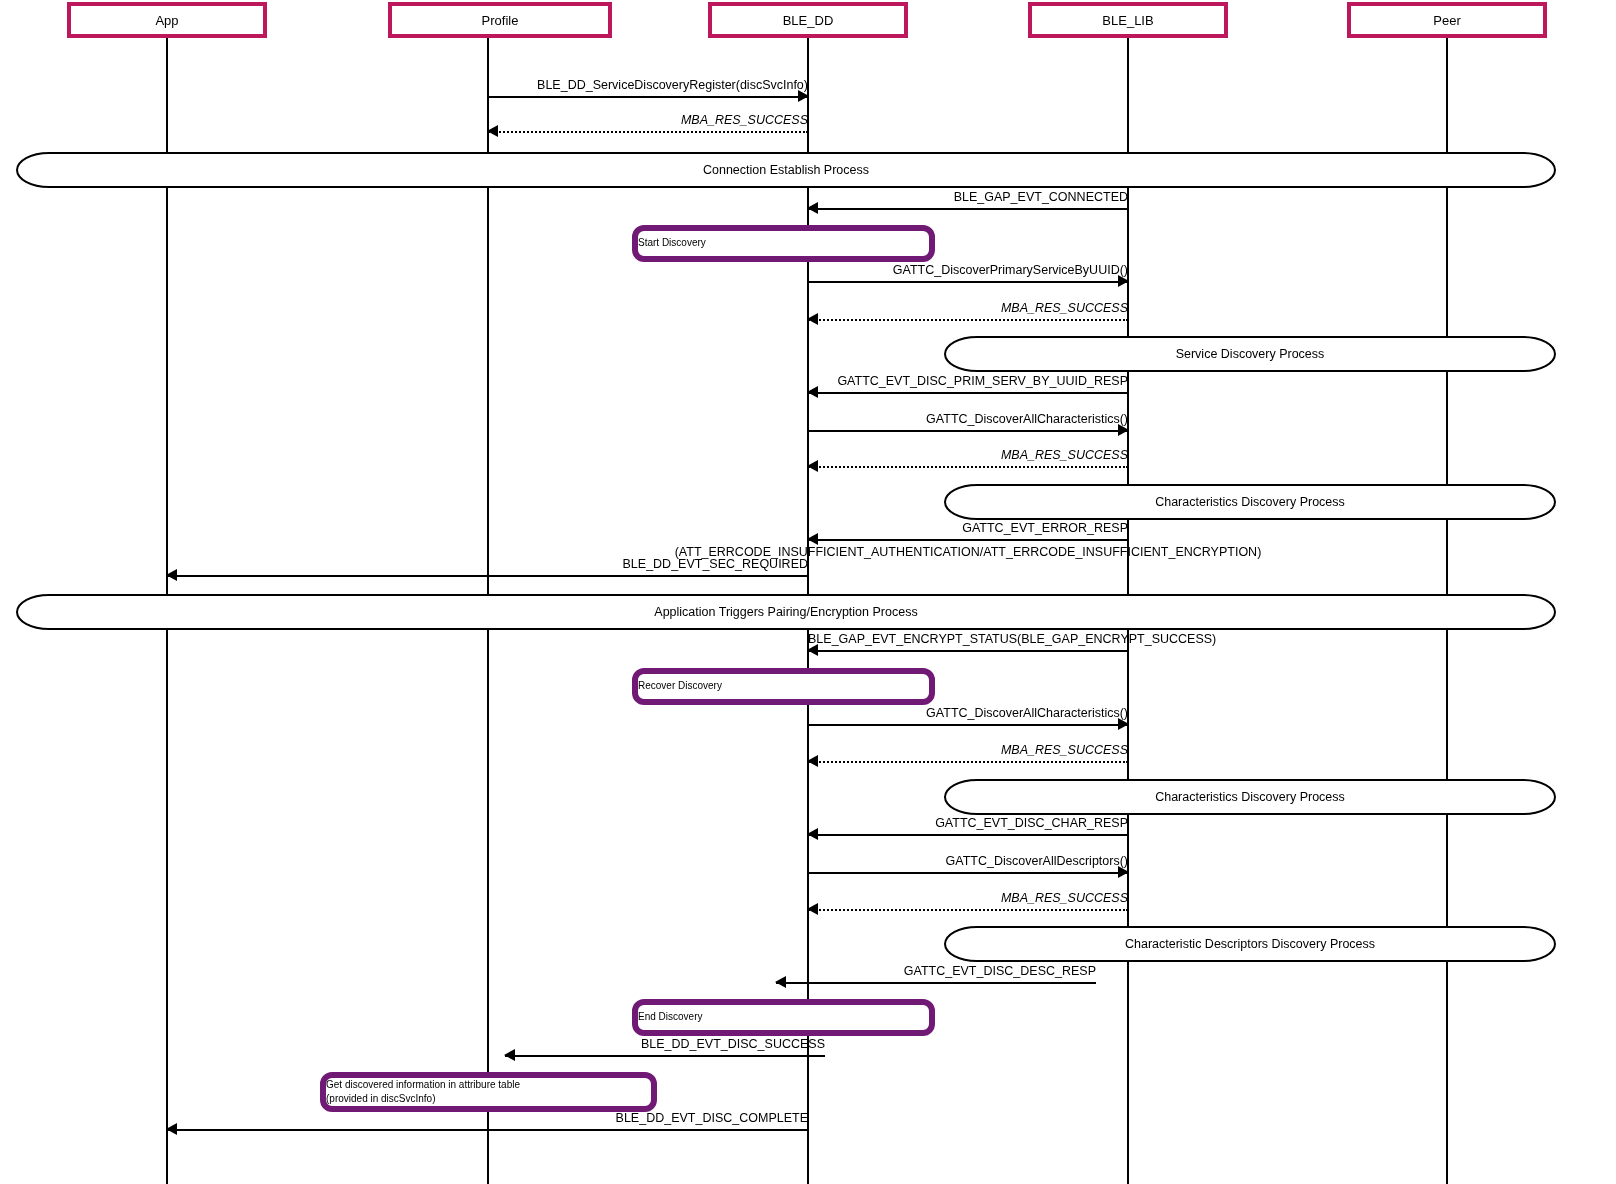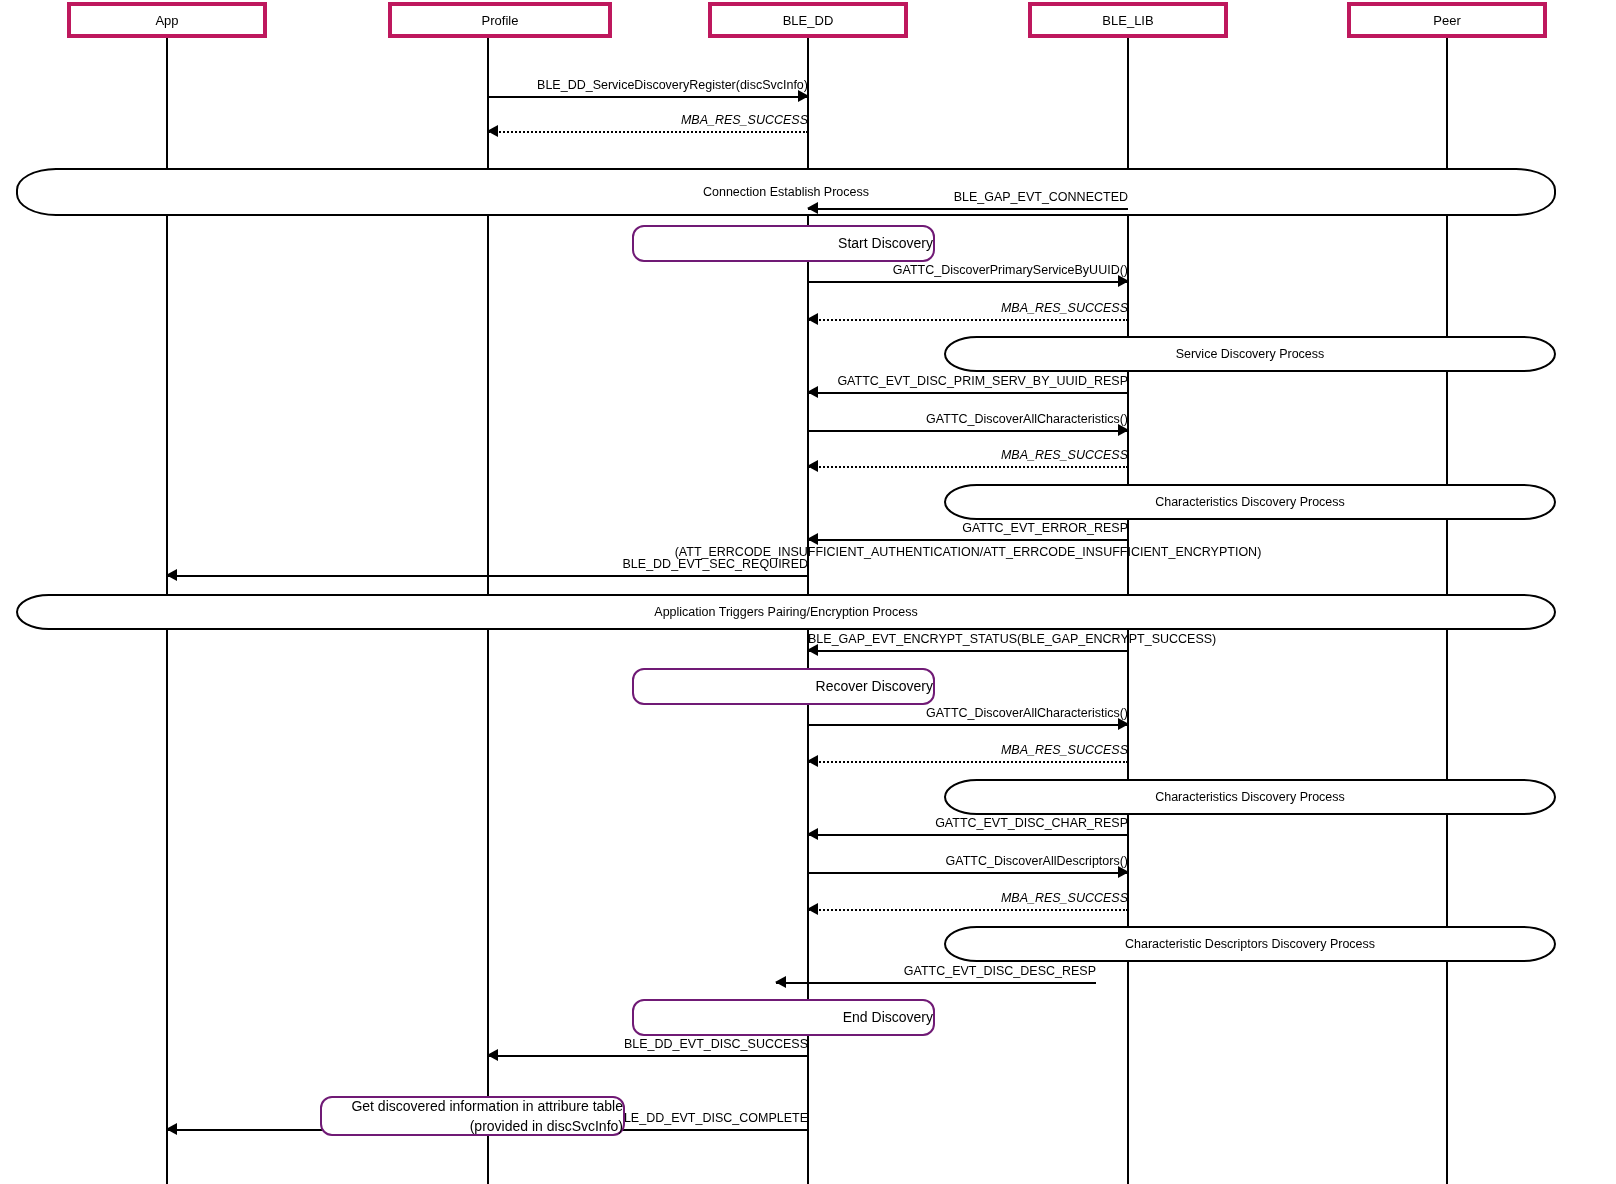--- a/index.html
+++ b/index.html
@@ -16,22 +16,22 @@
   .msg .line{position:absolute;left:0;right:0;top:0;height:0;border-top:2px solid #000;}
   .msg.dashed .line{border-top:2px dotted #000;}
   .msg .head{position:absolute;top:-6px;width:0;height:0;}
   .msg.to-right .head{right:-1px;border-left:11px solid #000;border-top:6px solid transparent;border-bottom:6px solid transparent;}
   .msg.to-left  .head{left:-1px; border-right:11px solid #000;border-top:6px solid transparent;border-bottom:6px solid transparent;}
   .msg .label{position:absolute;left:0;right:0;bottom:5px;text-align:right;font-size:12.5px;white-space:nowrap;}
   .msg .label.italic{font-style:italic;padding-left:24px;}
   .msg .sublabel{position:absolute;left:50%;transform:translateX(-50%);top:6px;font-size:12.5px;white-space:nowrap;}
 
   
-  .note{position:absolute;box-sizing:border-box;border:2px solid #701a75;border-radius:12px;background:#fff;
-        display:flex;flex-direction:column;align-items:flex-end;justify-content:center;font-size:14px;line-height:1.45;text-align:center;}
+  .note{position:absolute;box-sizing:border-box;border:6px solid #701a75;border-radius:12px;background:#fff;
+        display:flex;flex-direction:column;align-items:flex-start;justify-content:center;font-size:10px;line-height:1.45;text-align:center;}
 
   
   .band{position:absolute;box-sizing:border-box;background:#fff;
         display:flex;align-items:center;justify-content:center;font-size:12.5px;
         border-top:2px solid #000;border-bottom:2px solid #000;
         border-left:2px solid #000;border-right:2px solid #000;
         border-radius:40px/22px;}
   .band span{position:relative;top:0;}
 </style>
 </head>
@@ -56,21 +56,21 @@
         <span>BLE_DD</span>
       </div>
       <div class="actor-box" style="left: 1028px; top: 2px; width: 200px; height: 36px;">
         <span>BLE_LIB</span>
       </div>
       <div class="actor-box" style="left: 1347px; top: 2px; width: 200px; height: 36px;">
         <span>Peer</span>
       </div>
     </div>
   <div id="bands">
-      <div class="band" style="left: 16px; top: 168px; width: 1540px; height: 48px;">
+      <div class="band" style="left: 16px; top: 152px; width: 1540px; height: 36px;">
         <span>Connection Establish Process</span>
       </div>
       <div class="band" style="left: 944px; top: 336px; width: 612px; height: 36px;">
         <span>Service Discovery Process</span>
       </div>
       <div class="band" style="left: 944px; top: 484px; width: 612px; height: 36px;">
         <span>Characteristics Discovery Process</span>
       </div>
       <div class="band" style="left: 16px; top: 594px; width: 1540px; height: 36px;">
         <span>Application Triggers Pairing/Encryption Process</span>
@@ -162,39 +162,39 @@
       <div class="msg dashed to-left" style="left: 808px; width: 320px; top: 909px;">
         <div class="line"></div>
         <div class="head"></div>
         <div class="label italic">MBA_RES_SUCCESS</div>
       </div>
       <div class="msg to-left" style="left: 776px; width: 320px; top: 982px;">
         <div class="line"></div>
         <div class="head"></div>
         <div class="label">GATTC_EVT_DISC_DESC_RESP</div>
       </div>
-      <div class="msg to-left" style="left: 488px; width: 320px; top: 1055px;">
+      <div class="msg to-left" style="left: 505px; width: 320px; top: 1055px;">
         <div class="line"></div>
         <div class="head"></div>
         <div class="label">BLE_DD_EVT_DISC_SUCCESS</div>
       </div>
       <div class="msg to-left" style="left: 167px; width: 641px; top: 1129px;">
         <div class="line"></div>
         <div class="head"></div>
         <div class="label">BLE_DD_EVT_DISC_COMPLETE</div>
       </div>
     </div>
   <div id="notes">
       <div class="note" style="left: 632px; top: 225px; width: 303px; height: 37px;">
         <div>Start Discovery</div>
       </div>
       <div class="note" style="left: 632px; top: 668px; width: 303px; height: 37px;">
         <div>Recover Discovery</div>
       </div>
       <div class="note" style="left: 632px; top: 999px; width: 303px; height: 37px;">
         <div>End Discovery</div>
       </div>
-      <div class="note" style="left: 320px; top: 1072px; width: 305px; height: 40px; margin-top: 24px;">
+      <div class="note" style="left: 320px; top: 1072px; width: 337px; height: 40px;">
         <div>Get discovered information in attribure table</div>
         <div>(provided in discSvcInfo)</div>
       </div>
     </div>
 </div>
 
 </body></html>

